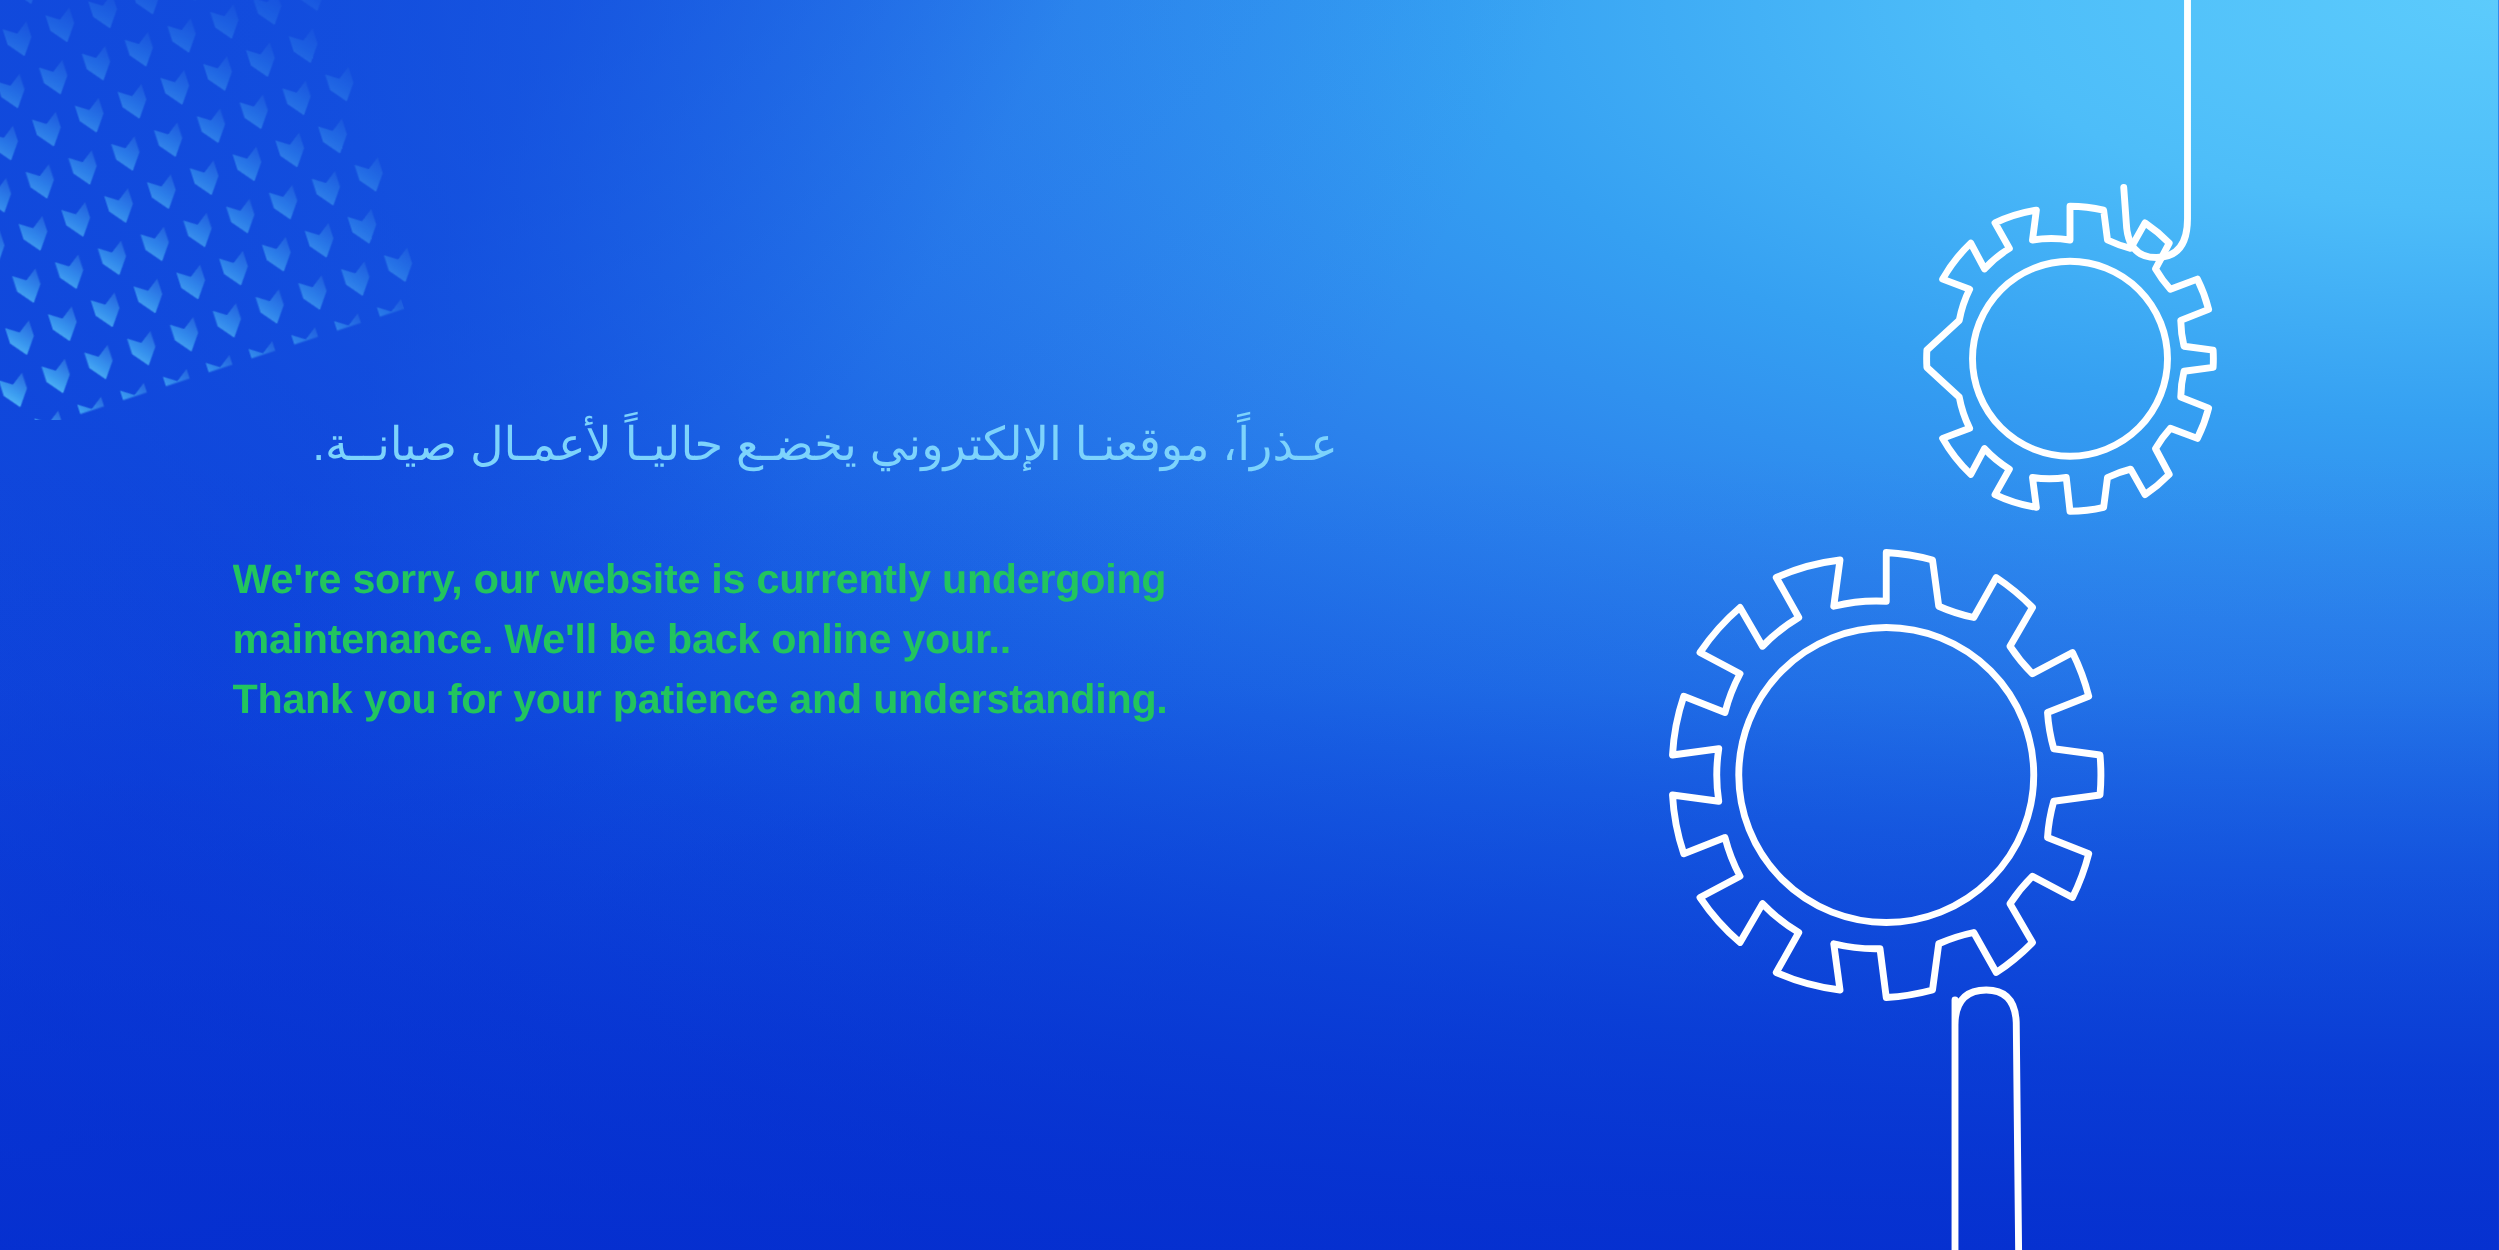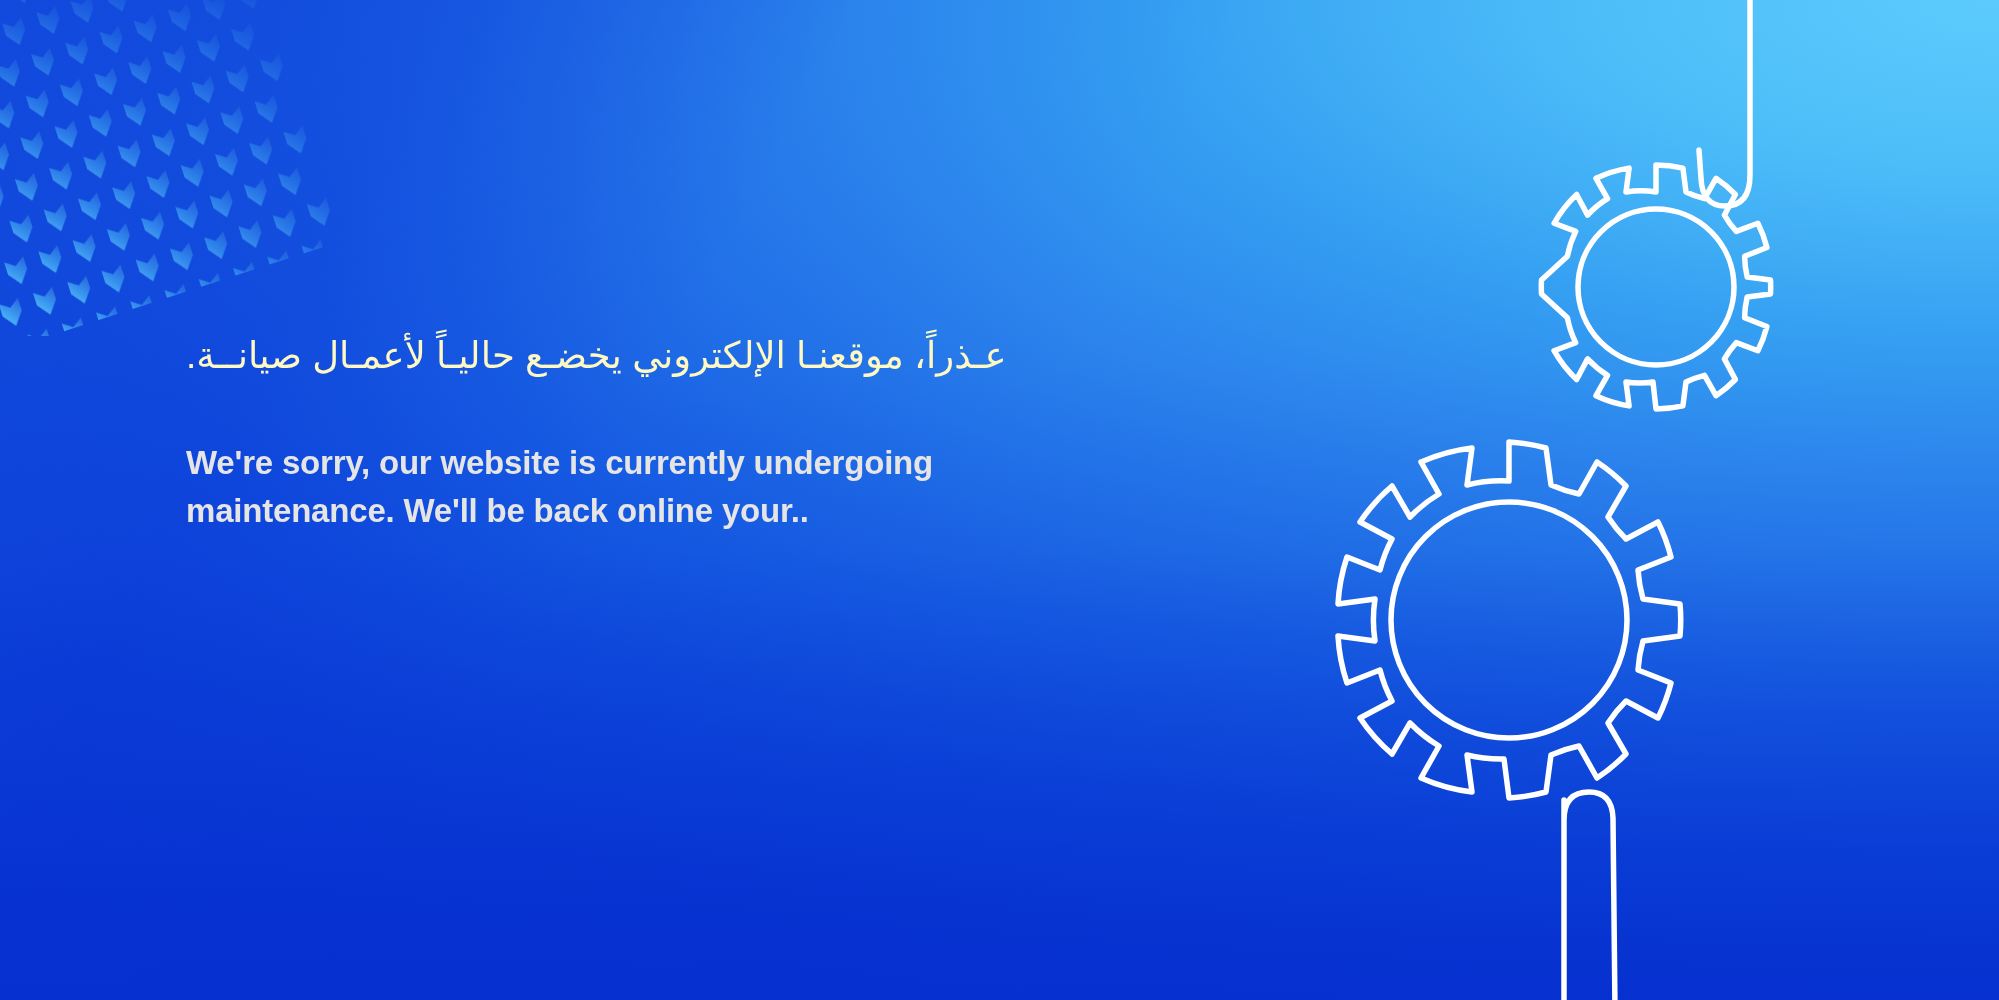--- a/index.html
+++ b/index.html
@@ -74,33 +74,33 @@
   
   .content {
     position:absolute;
     left:186px;
     top:330px;
     width:1060px;
   }
 
   .arabic-block {
     direction:rtl;
-    text-align:left;
+    text-align:center;
     width:948px;
-    color:#fef9c3;
+    color:#7dd3fc;
     font-size:37px;
     line-height:1.42;
     font-weight:500;
     letter-spacing:0px;
   }
   .arabic-line { display:block; white-space:nowrap; }
 
   .english-block {
     margin-top:56px;
-    color:#e5e5e5;
+    color:#22c55e;
     font-size:33px;
     line-height:1.46;
     font-weight:bold;
     letter-spacing:-0.2px;
   }
   .english-line { display:block; white-space:nowrap; }
 </style>
 </head>
 <body>
 
@@ -264,17 +264,18 @@
 
   <div class="content">
 
     <div class="arabic-block" lang="ar" dir="rtl">
       <span class="arabic-line">عـذراً، موقعنـا الإلكتروني يخضـع حاليـاً لأعمـال صيانــة.</span>
     </div>
 
     <div class="english-block" lang="en" dir="ltr">
       <span class="english-line">We're sorry, our website is currently undergoing</span>
       <span class="english-line">maintenance. We'll be back online your..</span>
+      <span class="english-line">Thank you for your patience and understanding.</span>
     </div>
 
   </div>
 
 </div>
 
 </body></html>

